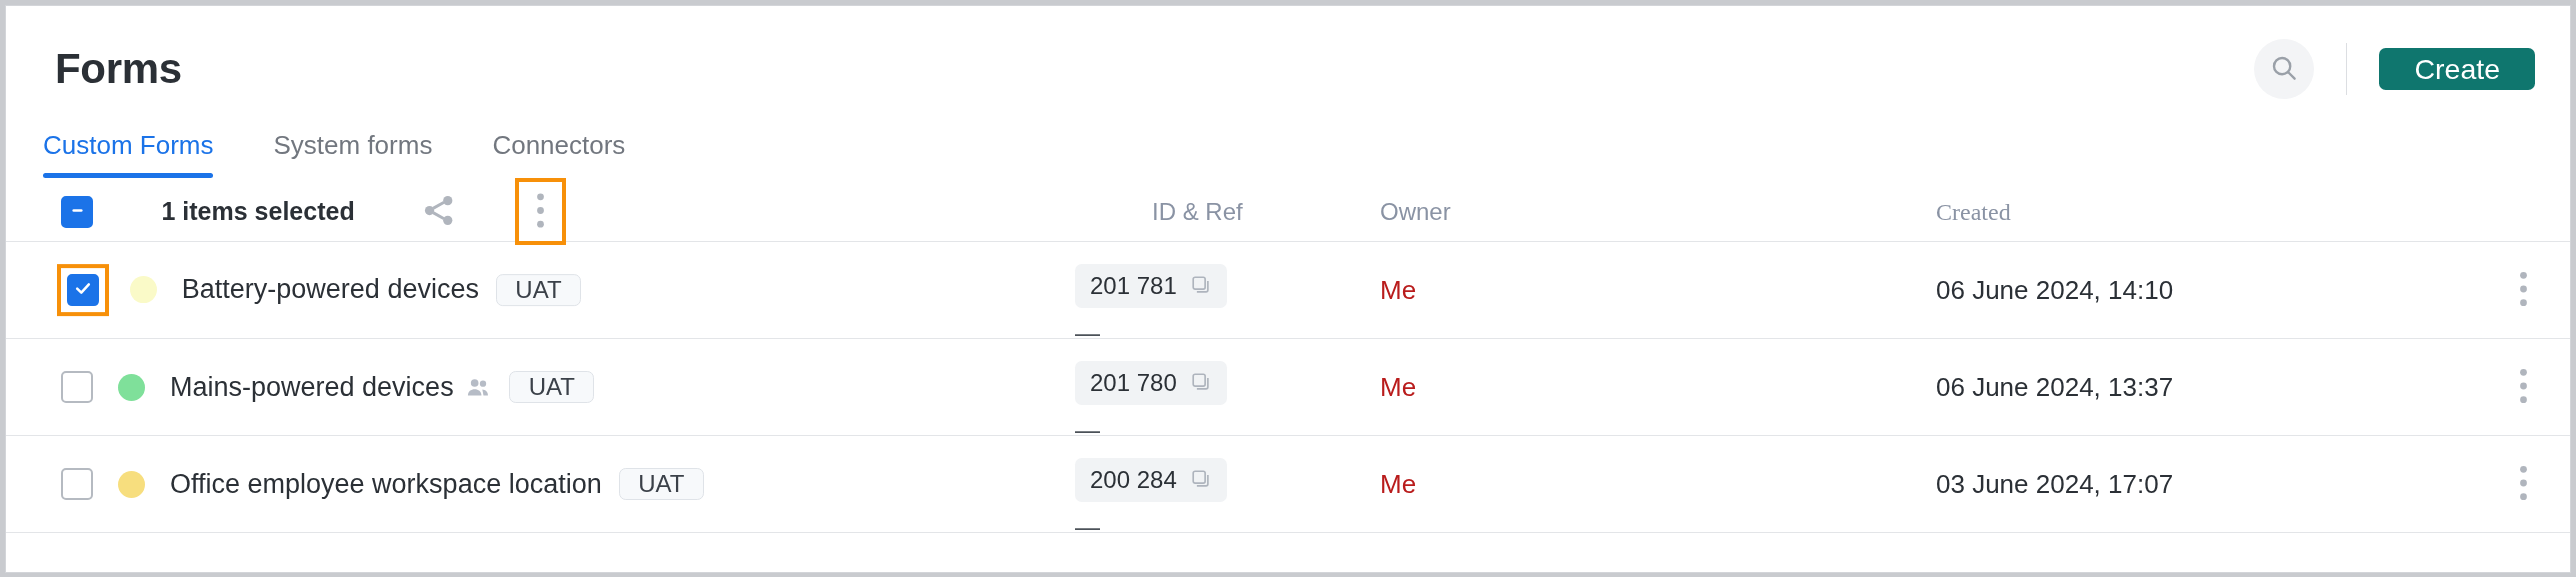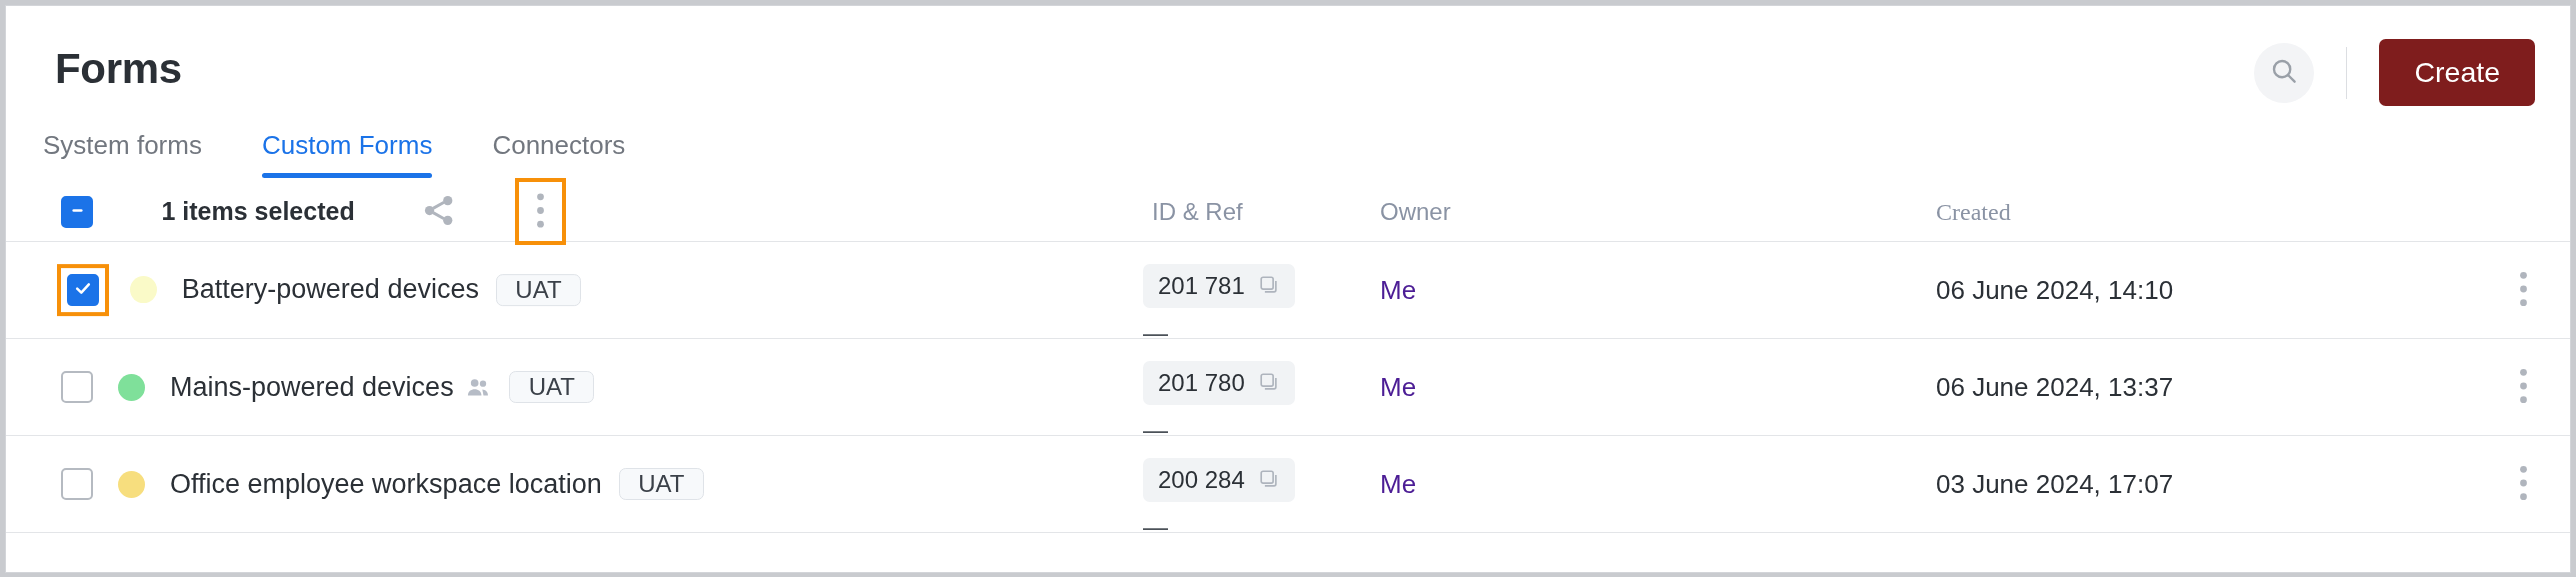--- a/index.html
+++ b/index.html
@@ -62,23 +62,23 @@
   }
 
   .header-divider {
     width: 1.7px;
     height: 52px;
     background: #dcdee2;
     margin: 0 32px;
   }
 
   .create-button {
-    height: 67px;
+    height: 42px;
     padding: 0 35px;
-    background: #7f1d1d;
+    background: #0f766e;
     color: #ffffff;
     border: none;
     border-radius: 6.7px;
     font-family: "Liberation Sans", sans-serif;
     font-size: 28.5px;
     font-weight: 400;
     cursor: pointer;
     display: flex;
     align-items: center;
   }
@@ -242,21 +242,21 @@
     background: #f7f9fb;
     color: #3b4149;
     font-size: 24px;
     display: flex;
     align-items: center;
     white-space: nowrap;
   }
 
   .id-cell {
     position: absolute;
-    left: 1137px;
+    left: 1069px;
     top: 22px;
   }
   .id-pill {
     height: 44px;
     padding: 0 15px;
     border-radius: 6.7px;
     background: #f1f3f5;
     display: inline-flex;
     align-items: center;
     gap: 13.4px;
@@ -269,21 +269,21 @@
     color: #4b5158;
     line-height: 1;
   }
 
   .owner-cell {
     position: absolute;
     left: 1374px;
     top: 50%;
     transform: translateY(-50%);
     font-size: 26px;
-    color: #4c1d95;
+    color: #b91c1c;
   }
 
   .created-cell {
     position: absolute;
     left: 1930px;
     top: 50%;
     transform: translateY(-50%);
     font-size: 26px;
     color: #2b3036;
     white-space: nowrap;
@@ -316,22 +316,22 @@
         </span>
       </button>
 
       <div class="header-divider"></div>
 
       <button class="create-button">Create</button>
     </div>
   </div>
 
   <div class="tab-bar">
+    <button class="tab active">Custom Forms</button>
     <button class="tab">System forms</button>
-    <button class="tab active">Custom Forms</button>
     <button class="tab">Connectors</button>
   </div>
 
   <div class="list-header">
 
     <div class="selection-group">
       <div class="checkbox indeterminate">
         <span class="mark">
           <svg width="17" height="17" viewBox="0 0 20 20">
             <rect x="4" y="8.6" width="12" height="3" rx="1.5" fill="#ffffff"></rect>

